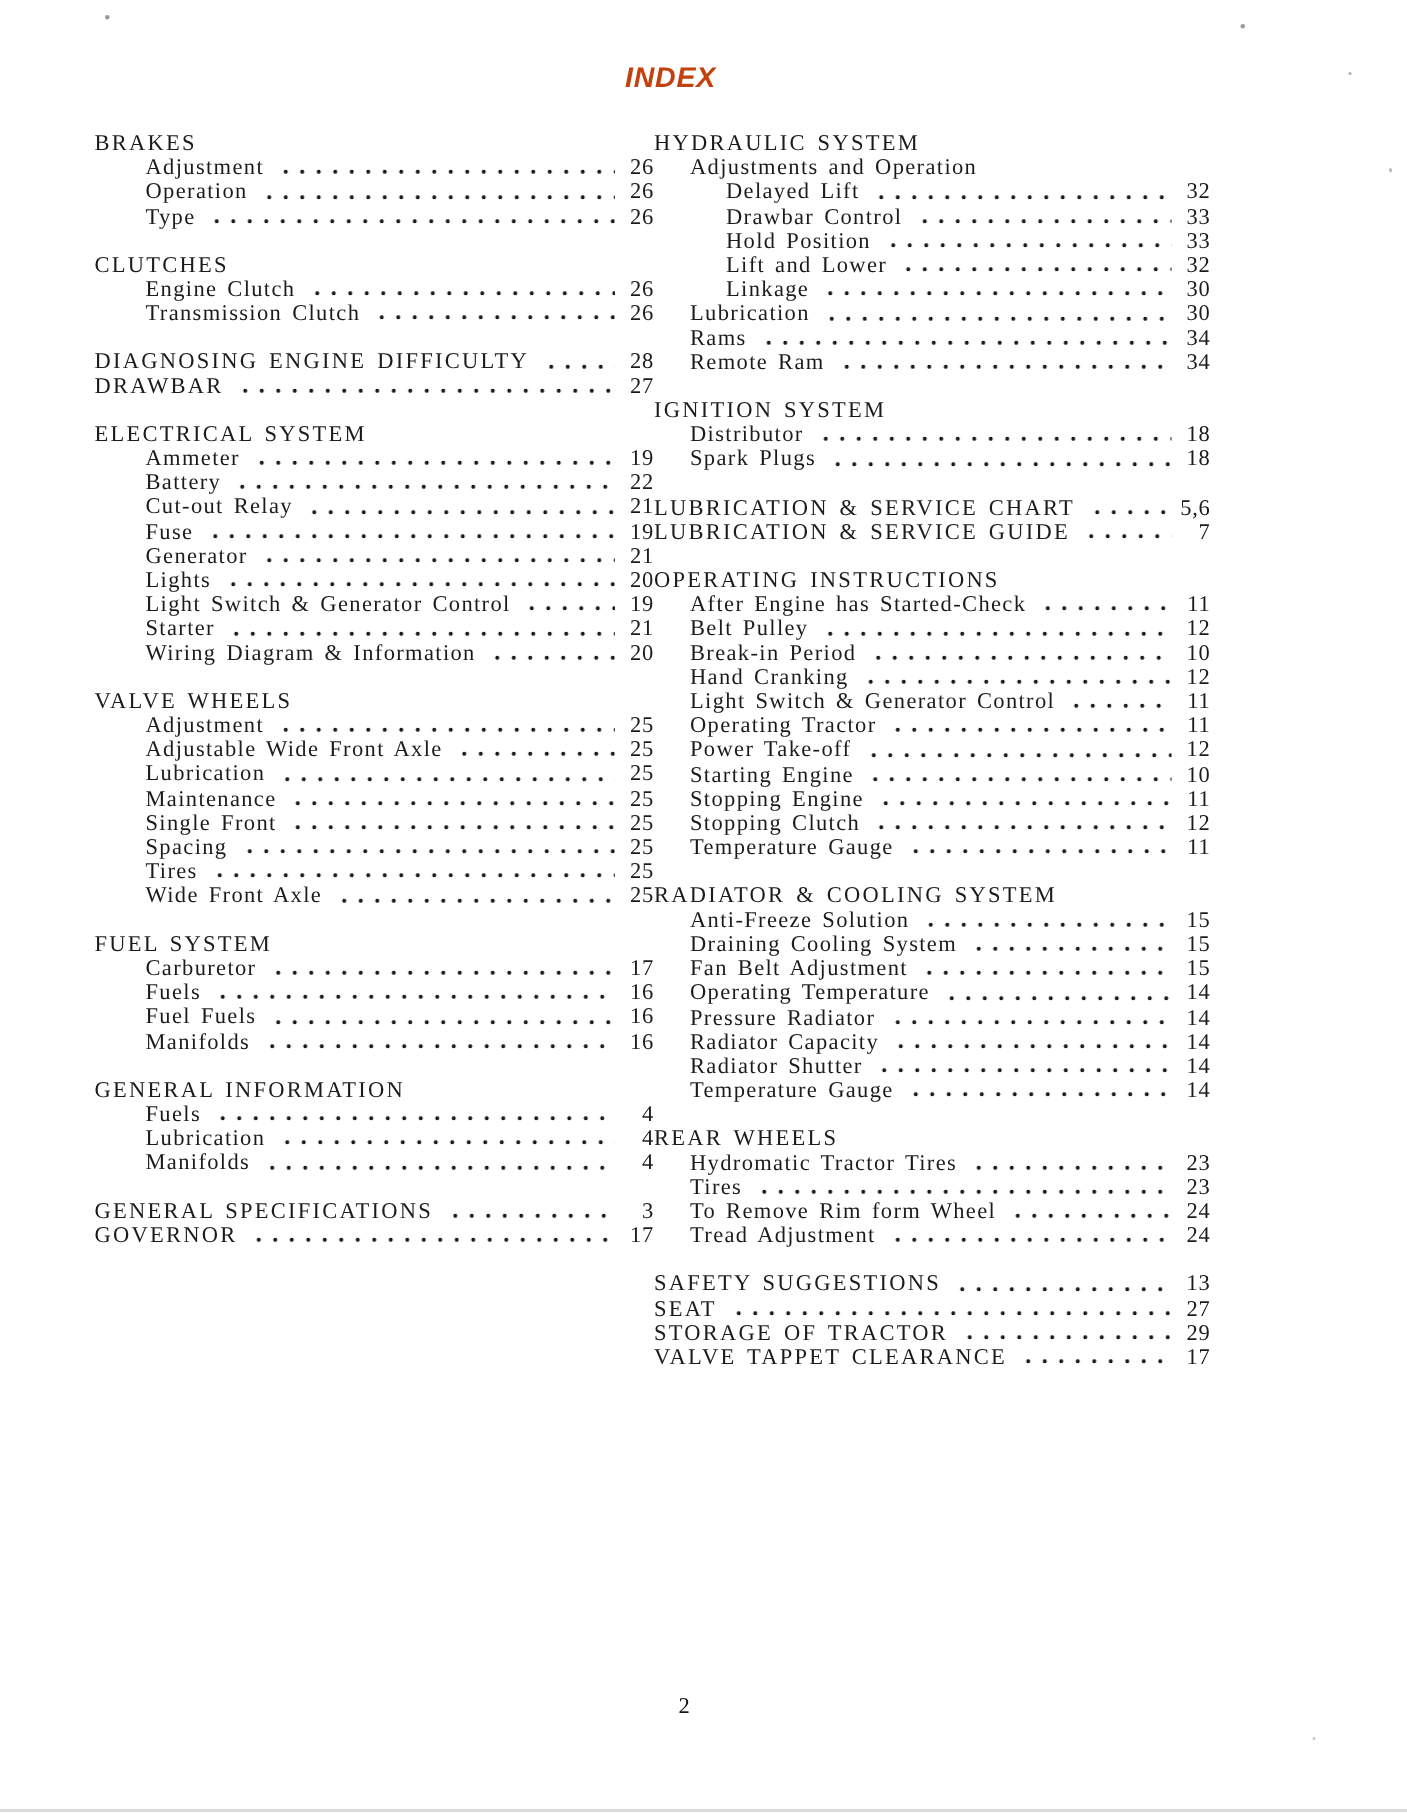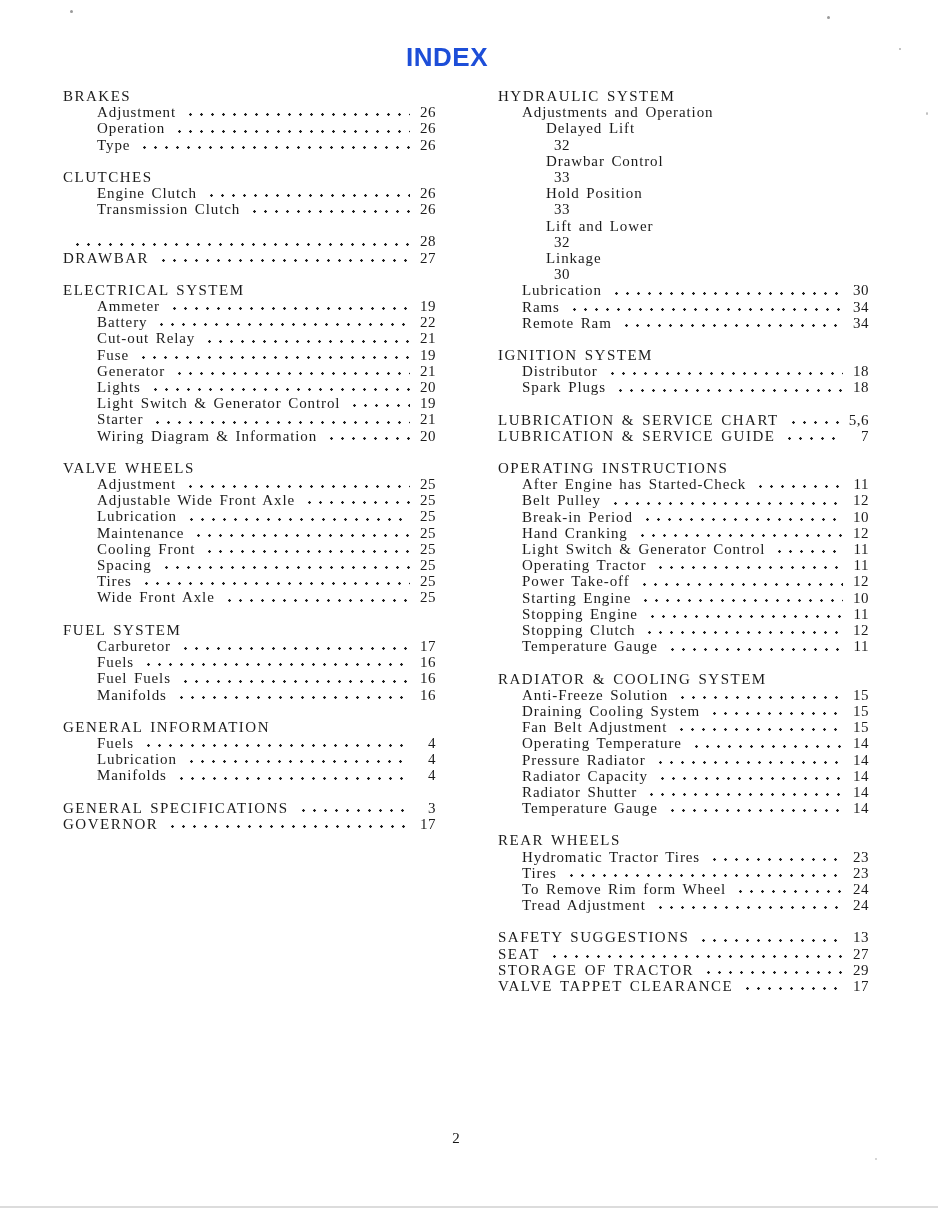--- a/index.html
+++ b/index.html
@@ -18,33 +18,33 @@
   }
   .title {
     position: absolute;
     top: 42px;
     left: 63px;
     width: 768px;
     margin: 0;
     text-align: center;
     font-family: "Liberation Sans", "DejaVu Sans", sans-serif;
     font-weight: bold;
-    font-size: 26px;
+    font-size: 19px;
     letter-spacing: 0.5px;
-    color: #1d4ed8;
+    color: #c2410c;
+    font-style: italic;
   }
   .columns {
     position: absolute;
     top: 88px;
     left: 63px;
     display: flex;
-    gap: 30px;
   }
   .col { width: 373px; }
-  .col.right { width: 371px; margin-left: 32px; }
+  .col.right { width: 371px; }
   .section { margin-bottom: 16px; }
   .row {
     display: flex;
     align-items: baseline;
     font-size: 15px;
     line-height: 16.2px;
     letter-spacing: 0.9px;
     word-spacing: 2px;
     white-space: nowrap;
   }
@@ -60,21 +60,21 @@
     background-repeat: repeat-x;
     background-position: left 3px bottom 3px;
   }
   .pg {
     flex: 0 0 auto;
     min-width: 24px;
     text-align: right;
     letter-spacing: 0.5px;
   }
   .i1 { padding-left: 34px; }
-  .i2 { padding-left: 50px; flex-direction: column; }
+  .i2 { padding-left: 50px; }
   .col.right .i1 { padding-left: 24px; }
   .col.right .i2 { padding-left: 48px; }
   .footer {
     position: absolute;
     top: 1130px;
     left: 63px;
     width: 786px;
     text-align: center;
     font-size: 15px;
     color: #161616;
@@ -136,20 +136,21 @@
             <span class="pg">26</span>
           </div>
           <div class="row i1">
             <span class="label">Transmission Clutch</span>
             <span class="dots"></span>
             <span class="pg">26</span>
           </div>
         </div>
         <div class="section">
           <div class="row head">
+            <span class="label">DIAGNOSING ENGINE DIFFICULTY</span>
             <span class="dots"></span>
             <span class="pg">28</span>
           </div>
           <div class="row head">
             <span class="label">DRAWBAR</span>
             <span class="dots"></span>
             <span class="pg">27</span>
           </div>
         </div>
         <div class="section">
@@ -220,21 +221,21 @@
             <span class="label">Lubrication</span>
             <span class="dots"></span>
             <span class="pg">25</span>
           </div>
           <div class="row i1">
             <span class="label">Maintenance</span>
             <span class="dots"></span>
             <span class="pg">25</span>
           </div>
           <div class="row i1">
-            <span class="label">Cooling Front</span>
+            <span class="label">Single Front</span>
             <span class="dots"></span>
             <span class="pg">25</span>
           </div>
           <div class="row i1">
             <span class="label">Spacing</span>
             <span class="dots"></span>
             <span class="pg">25</span>
           </div>
           <div class="row i1">
             <span class="label">Tires</span>

